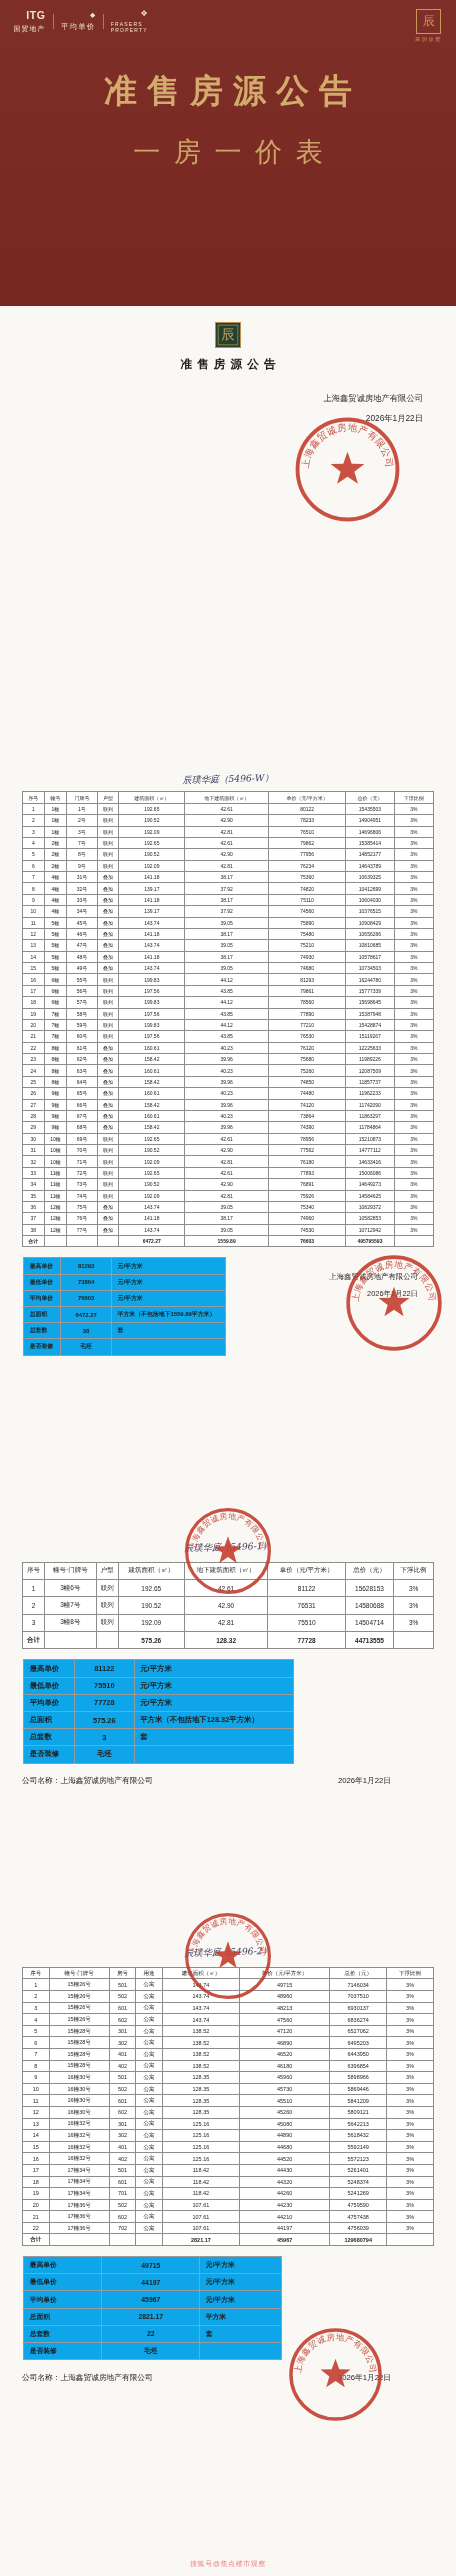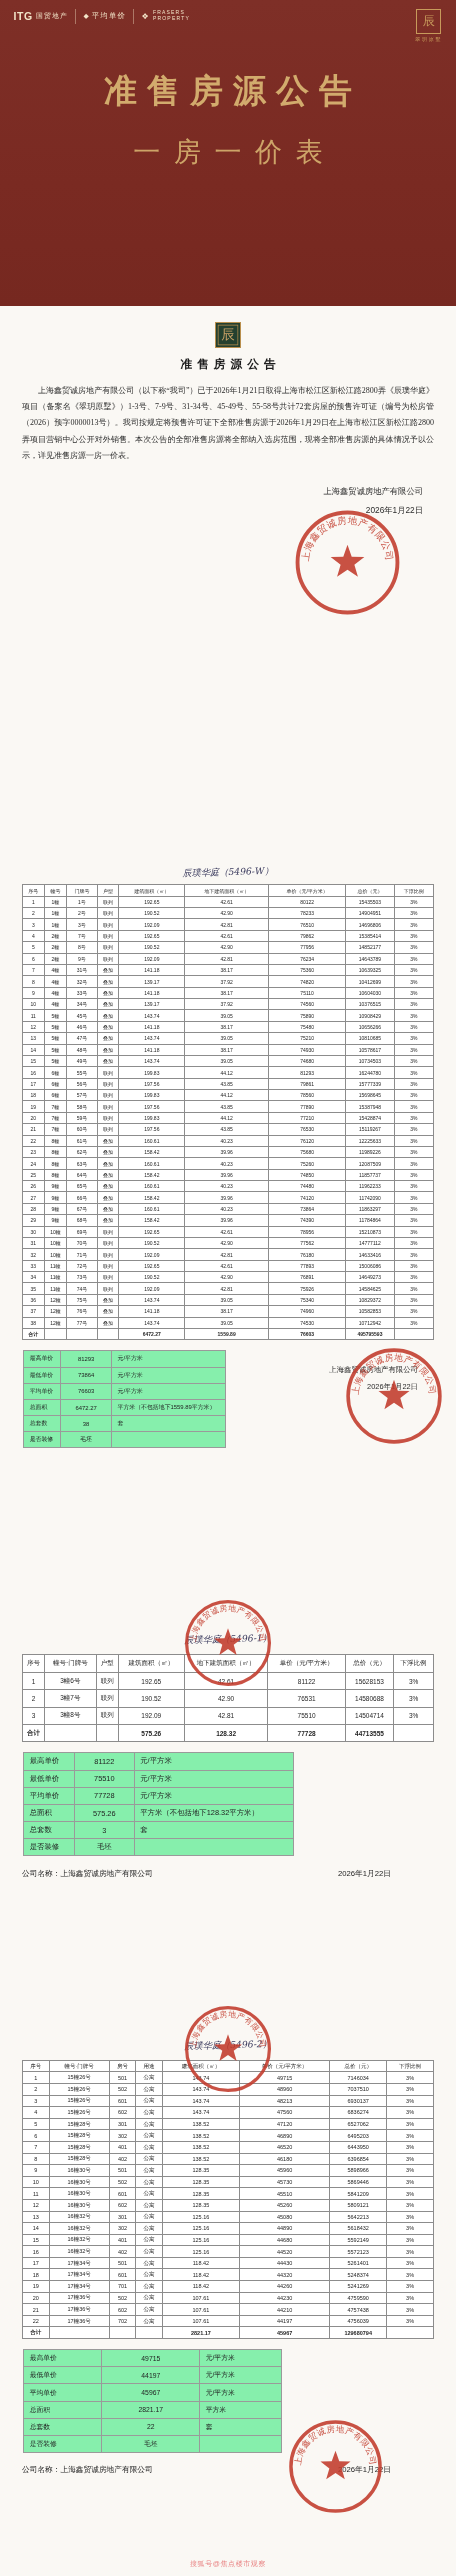--- a/index.html
+++ b/index.html
@@ -5,21 +5,21 @@
   * { margin:0; padding:0; box-sizing:border-box; }
   html,body { background:#58201a; }
   .page{
     width:456px; height:2576px; margin:0 auto; position:relative; overflow:hidden;
     background:#faf8f4; font-family:"Liberation Sans","DejaVu Sans",sans-serif; color:#222;
   }
   
   .hero{ height:306px; background:linear-gradient(180deg,#7e2f27 0%,#7a2a22 60%,#762820 100%); }
   .topbar{ display:flex; justify-content:space-between; align-items:flex-start; padding:8.6px 13.6px 0 13.6px; }
   .logos{ display:flex; align-items:center; color:#f2e4c8; }
-  .logo{ display:flex; align-items:center; gap:3.1px; }
+  .logo{ display:flex; align-items:flex-end; gap:3.1px;flex-direction:column; }
   .itg-en{ font-weight:bold; font-size:10.5px; letter-spacing:0.6px; }
   .itg-cn{ font-size:6.8px; letter-spacing:1.2px; }
   .sep{ width:0.6px; height:15px; background:rgba(245,230,200,.4); margin:0 7.4px; }
   .diamond{ font-size:6.8px; color:#f2e4c8; }
   .jinyu-cn{ font-size:7.4px; letter-spacing:1.2px; }
   .frasers{ gap:4.3px; }
   .frasers-icon{ font-size:8px; }
   .frasers-text{ display:flex; flex-direction:column; line-height:1.15; }
   .frasers-text i{ font-style:normal; font-size:5px; letter-spacing:1.2px; }
   .emblem-top{ text-align:center; }
@@ -65,21 +65,21 @@
   }
   .caption.center{ text-align:center; }
   .caption-wrap{ position:relative; text-align:center; height:16px; }
   
   table.t{ width:100%; border-collapse:collapse; margin-top:5px; background:#fff; }
   table.t th, table.t td{ border:0.6px solid #8c8c8c; text-align:center; color:#1f1f1f; font-weight:normal; }
   table.t tfoot td{ font-weight:bold; }
   .t1{ font-size:5px; }  .t1 th,.t1 td{ padding:2.2px 0.6px; }
   .t2{ font-size:6.5px; } .t2 th,.t2 td{ padding:3.7px 1.2px; }
   .t3{ width:92%; margin:5px auto 0 auto; font-size:5.5px; } .t3 th,.t3 td{ padding:1.8px 1.2px; }
-  table.summary{ border-collapse:collapse; margin:10px 0 0 1.2px; background:#86efac; }
+  table.summary{ border-collapse:collapse; margin:10px 0 0 1.2px; background:#0ea5e9;font-weight:bold; }
   table.summary td{ border:0.6px solid #9a9a9a; padding:3.1px 5.5px; color:#1f1f1f; }
   table.summary td:first-child{ white-space:nowrap; }
   table.summary td:nth-child(2){ text-align:center; min-width:49px; }
   .s1{ font-size:5.9px; width:203px; }
   .s2{ font-size:7.4px; width:271px; margin-top:12.3px; }
   .s3{ font-size:6.8px; width:259px; }
   .after1{ display:flex; align-items:flex-start; gap:18.5px; }
   .sign1{ position:relative; margin-top:21px; margin-left:auto; padding-right:16px; text-align:right; font-size:7.4px; line-height:2.3; color:#2c2c2c; }
   .companyline{ display:flex; align-items:center; margin-top:12.3px; font-size:7.7px; color:#1f1f1f; }
   .companyline .date{ margin-left:auto; padding-right:43px; }
@@ -130,21 +130,20 @@
       </div>
     </div>
     <div class="hero-title">准售房源公告</div>
     <div class="hero-subtitle">一房一价表</div>
   </div>
 
   <div class="doc">
 
     <div class="doc-emblem">辰</div>
     <h2 class="doc-title">准售房源公告</h2>
-    <p class="doc-text">上海鑫贸诚房地产有限公司（以下称“我司”）已于2026年1月21日取得上海市松江区新松江路2800弄《辰璞华庭》项目（备案名《翠玥原墅》）1-3号、7-9号、31-34号、45-49号、55-58号共计72套房屋的预售许可证（编号为松房管（2026）预字0000013号）。我司按规定将预售许可证下全部准售房源于2026年1月29日在上海市松江区新松江路2800弄项目营销中心公开对外销售。本次公告的全部准售房源将全部纳入选房范围，现将全部准售房源的具体情况予以公示，详见准售房源一房一价表。</p>
 
     <div class="sign">
       <div>上海鑫贸诚房地产有限公司</div>
       <div>2026年1月22日</div>
       <svg class="seal seal-1" viewBox="0 0 200 200" style="font-size:13.5px">
         <circle cx="100" cy="100" r="90" fill="none" stroke="#c23a2b" stroke-width="7"></circle>
         <defs>
             <path id="arc1" d="M 30,100 A 70,70 0 0 1 170,100"></path>
           </defs>
         <text class="seal-text" fill="#c23a2b"><textPath href="#arc1" startOffset="50%" text-anchor="middle">上海鑫贸诚房地产有限公司</textPath></text>

